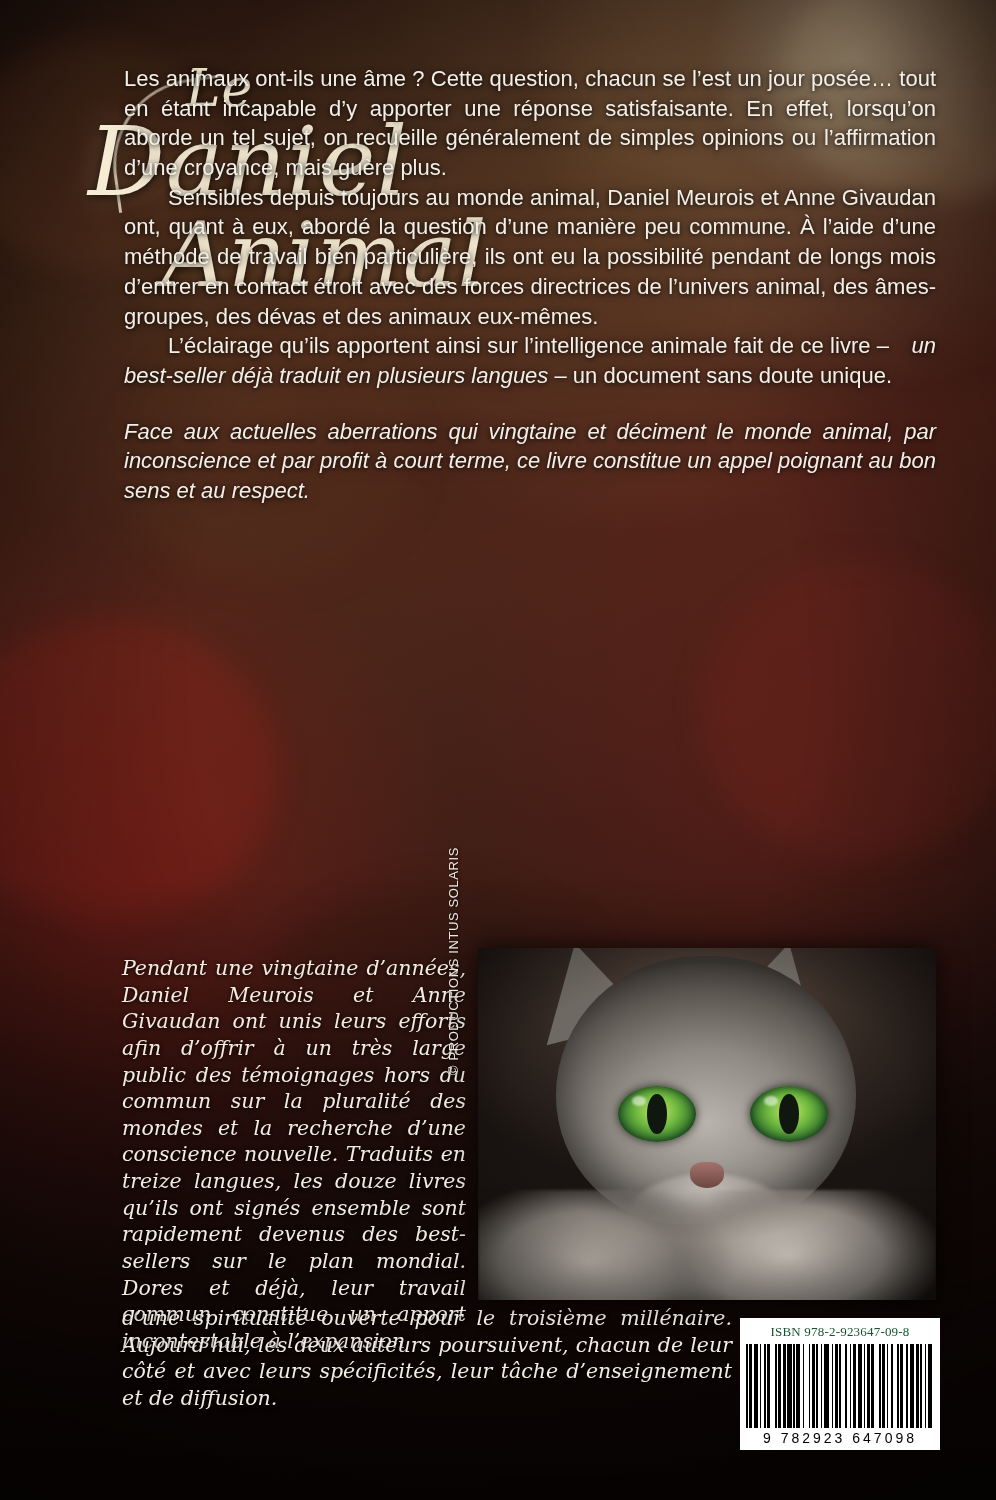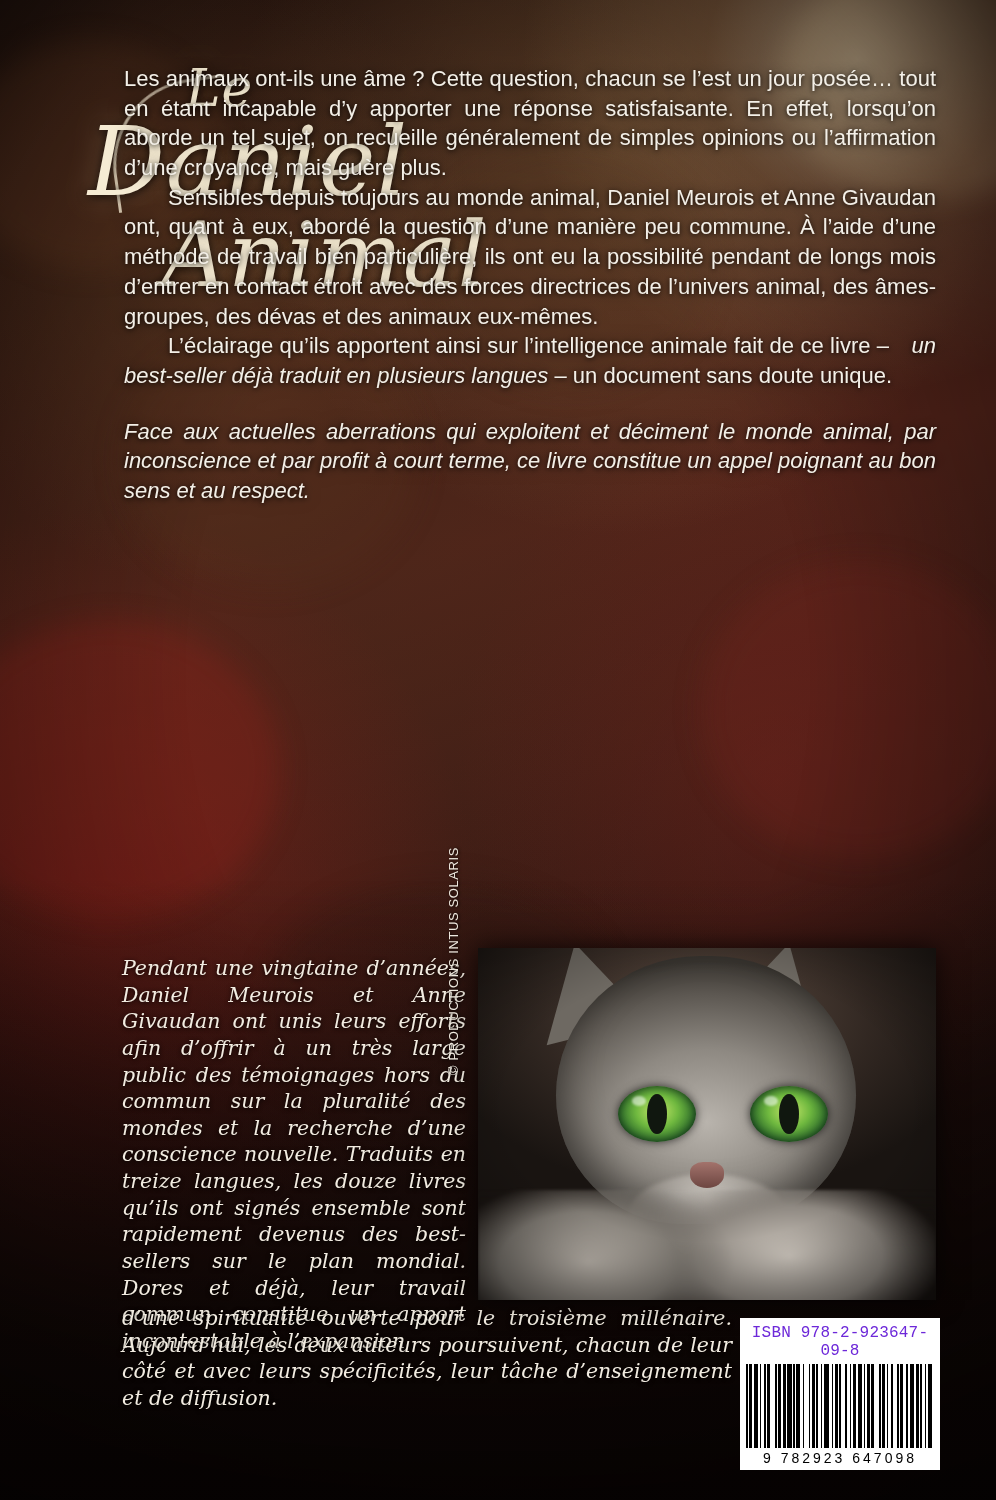--- a/index.html
+++ b/index.html
@@ -286,23 +286,23 @@
   .isbn-box {
     position: absolute;
     left: 740px;
     top: 1318px;
     width: 200px;
     background: #ffffff;
     padding: 6px 6px 4px 6px;
     box-sizing: border-box;
   }
   .isbn-text {
-    font-family: Liberation Mono, monospace;
-    font-size: 16px;
-    color: #6d28d9;
+    font-family: Liberation Serif, serif;
+    font-size: 13px;
+    color: #14532d;
     text-align: center;
     letter-spacing: 0.2px;
     margin-bottom: 4px;
   }
   .barcode {
     height: 84px;
     width: 100%;
     display: flex;
     align-items: stretch;
     gap: 0;
@@ -346,21 +346,21 @@
     <div class="title-line title-le">Le</div>
     <div class="title-line title-peuple">Daniel</div>
     <div class="title-line title-animal">Animal</div>
   </div>
 
   <div class="blurb">
 
     <p class="no-indent"><span>Les animaux ont-ils une âme ? Cette question, chacun se l’est un jour posée… tout en étant incapable d’y apporter une réponse satisfaisante. En effet, lorsqu’on aborde un tel sujet, on recueille généralement de simples opinions ou l’affirmation d’une croyance, mais guère plus.</span></p>
     <p>Sensibles depuis toujours au monde animal, Daniel Meurois et Anne Givaudan ont, quant à eux, abordé la question d’une manière peu commune. À l’aide d’une méthode de travail bien particulière, ils ont eu la possibilité pendant de longs mois d’entrer en contact étroit avec des forces directrices de l’univers animal, des âmes-groupes, des dévas et des animaux eux-mêmes.</p>
     <p><span>L’éclairage qu’ils apportent ainsi sur l’intelligence animale fait de ce livre – </span><em>un best-seller déjà traduit en plusieurs langues</em><span> – un document sans doute unique.</span></p>
-    <p class="closing">Face aux actuelles aberrations qui exploitent et déciment le monde animal, par inconscience et par profit à court terme, ce livre constitue un appel poignant au bon sens et au respect.</p>
+    <p class="closing">Face aux actuelles aberrations qui vingtaine et déciment le monde animal, par inconscience et par profit à court terme, ce livre constitue un appel poignant au bon sens et au respect.</p>
   </div>
 
   <div class="bio">Pendant une vingtaine d’années, Daniel Meurois et Anne Givaudan ont unis leurs efforts afin d’offrir à un très large public des témoignages hors du commun sur la pluralité des mondes et la recherche d’une conscience nouvelle. Traduits en treize langues, les douze livres qu’ils ont signés ensemble sont rapidement devenus des best-sellers sur le plan mondial. Dores et déjà, leur travail commun constitue un apport incontestable à l’expansion</div>
   <div class="bio-wide">d’une spiritualité ouverte pour le troisième millénaire. Aujourd’hui, les deux auteurs poursuivent, chacun de leur côté et avec leurs spécificités, leur tâche d’enseignement et de diffusion.</div>
 
   <div class="photo">
     <div class="scene"></div>
     <div class="ear left"></div>
     <div class="ear right"></div>
     <div class="head"></div>

